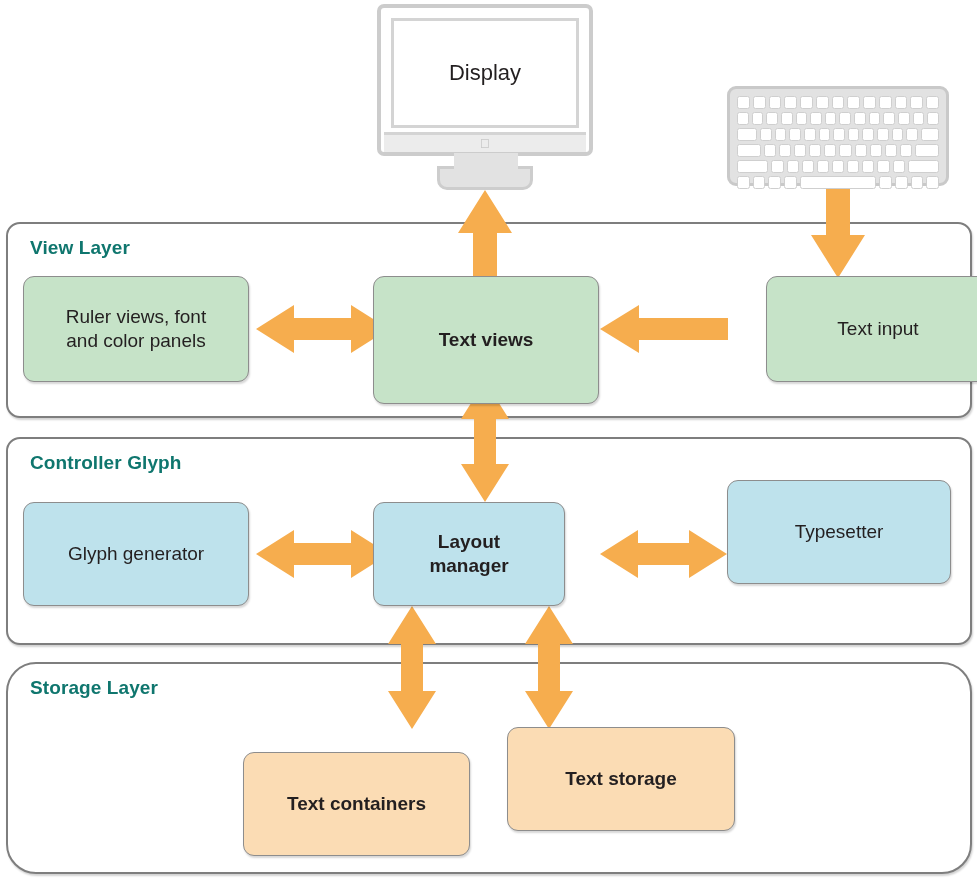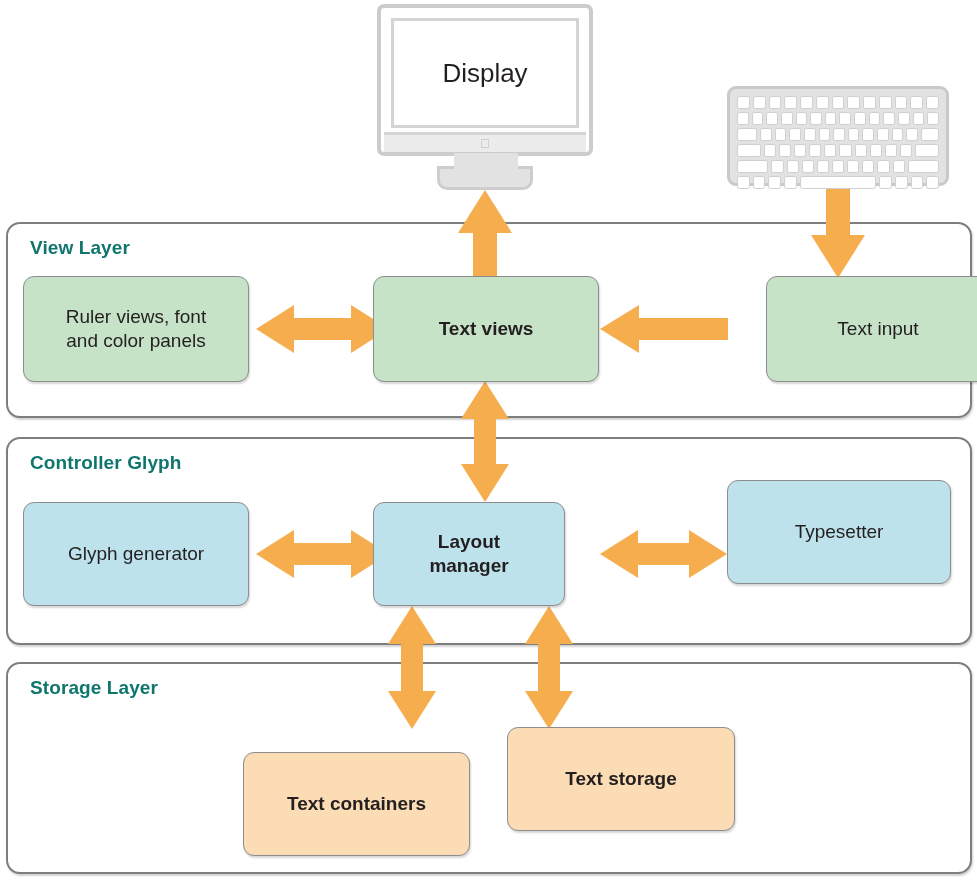--- a/index.html
+++ b/index.html
@@ -84,21 +84,21 @@
     position: absolute;
     left: 10px; top: 10px;
     width: 188px; height: 110px;
     background: #ffffff;
     border: 3px solid #d4d4d4;
     display: flex;
     align-items: center;
     justify-content: center;
   }
   .display-label {
-    font-size: 26px;
+    font-size: 22px;
     color: #231f20;
   }
   .display-chin {
     position: absolute;
     left: 3px;
     top: 124px;
     width: 202px;
     height: 20px;
     background: #ececec;
     border-top: 3px solid #d4d4d4;
@@ -157,21 +157,21 @@
 <div id="stage">
 
   <div class="layer" style="left:6px; top:222px; width:966px; height:196px;">
     <div class="layer-title">View Layer</div>
   </div>
 
   <div class="layer" style="left:6px; top:437px; width:966px; height:208px;">
     <div class="layer-title">Controller Glyph</div>
   </div>
 
-  <div class="layer" style="left:6px; top:662px; width:966px; height:212px;">
+  <div class="layer" style="left:6px; top:662px; width:966px; height:212px;border-radius:30px;">
     <div class="layer-title">Storage Layer</div>
   </div>
 
   <svg id="arrows" viewBox="0 0 977 880" xmlns="http://www.w3.org/2000/svg">
     <g fill="#f6ad4e">
 
       <path d="M485,190 L512,233 L497,233 L497,285 L473,285 L473,233 L458,233 Z"></path>
 
       <path d="M838,278 L865,235 L850,235 L850,186 L826,186 L826,235 L811,235 Z"></path>
 
@@ -287,21 +287,21 @@
         <div class="key"></div>
         <div class="key"></div>
         <div class="key"></div>
       </div>
     </div>
 
   <div class="node green" style="left:23px; top:276px; width:226px; height:106px;">
     <span>Ruler views, font<br>and color panels</span>
   </div>
 
-  <div class="node green bold" style="left:373px; top:276px; width:226px; height:106px;">
+  <div class="node green bold" style="left:373px; top:276px; width:226px; height:128px;">
     <span>Text views</span>
   </div>
 
   <div class="node green" style="left:727px; top:276px; width:224px; height:106px;margin-left:39px;">
     <span>Text input</span>
   </div>
 
   <div class="node blue" style="left:23px; top:502px; width:226px; height:104px;">
     <span>Glyph generator</span>
   </div>

